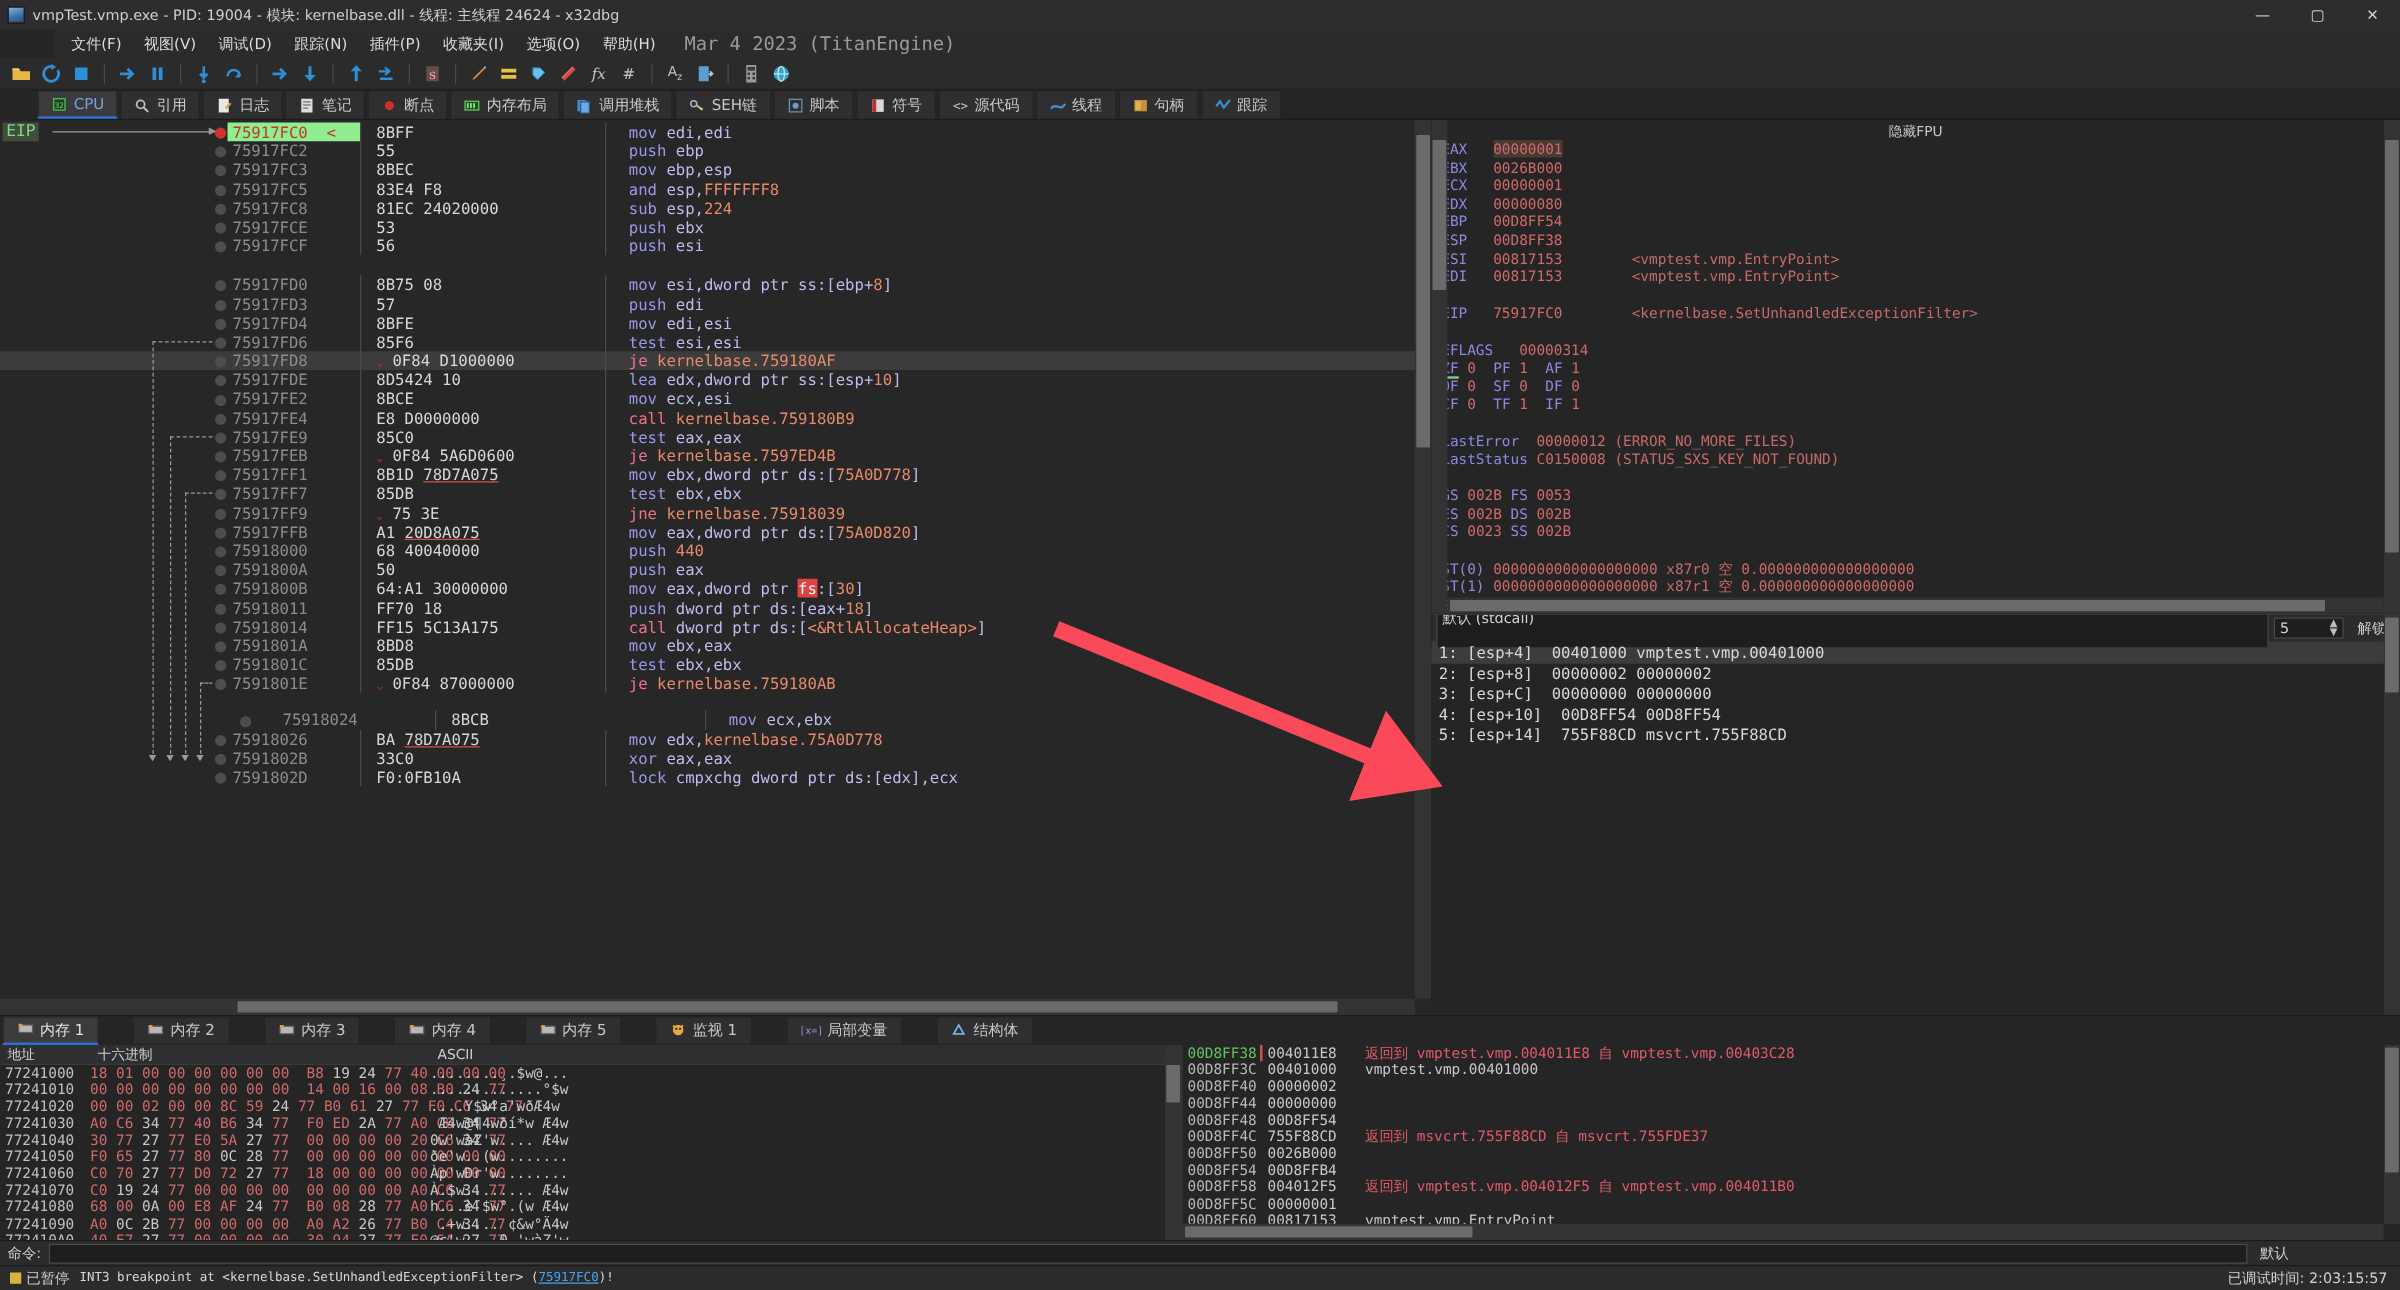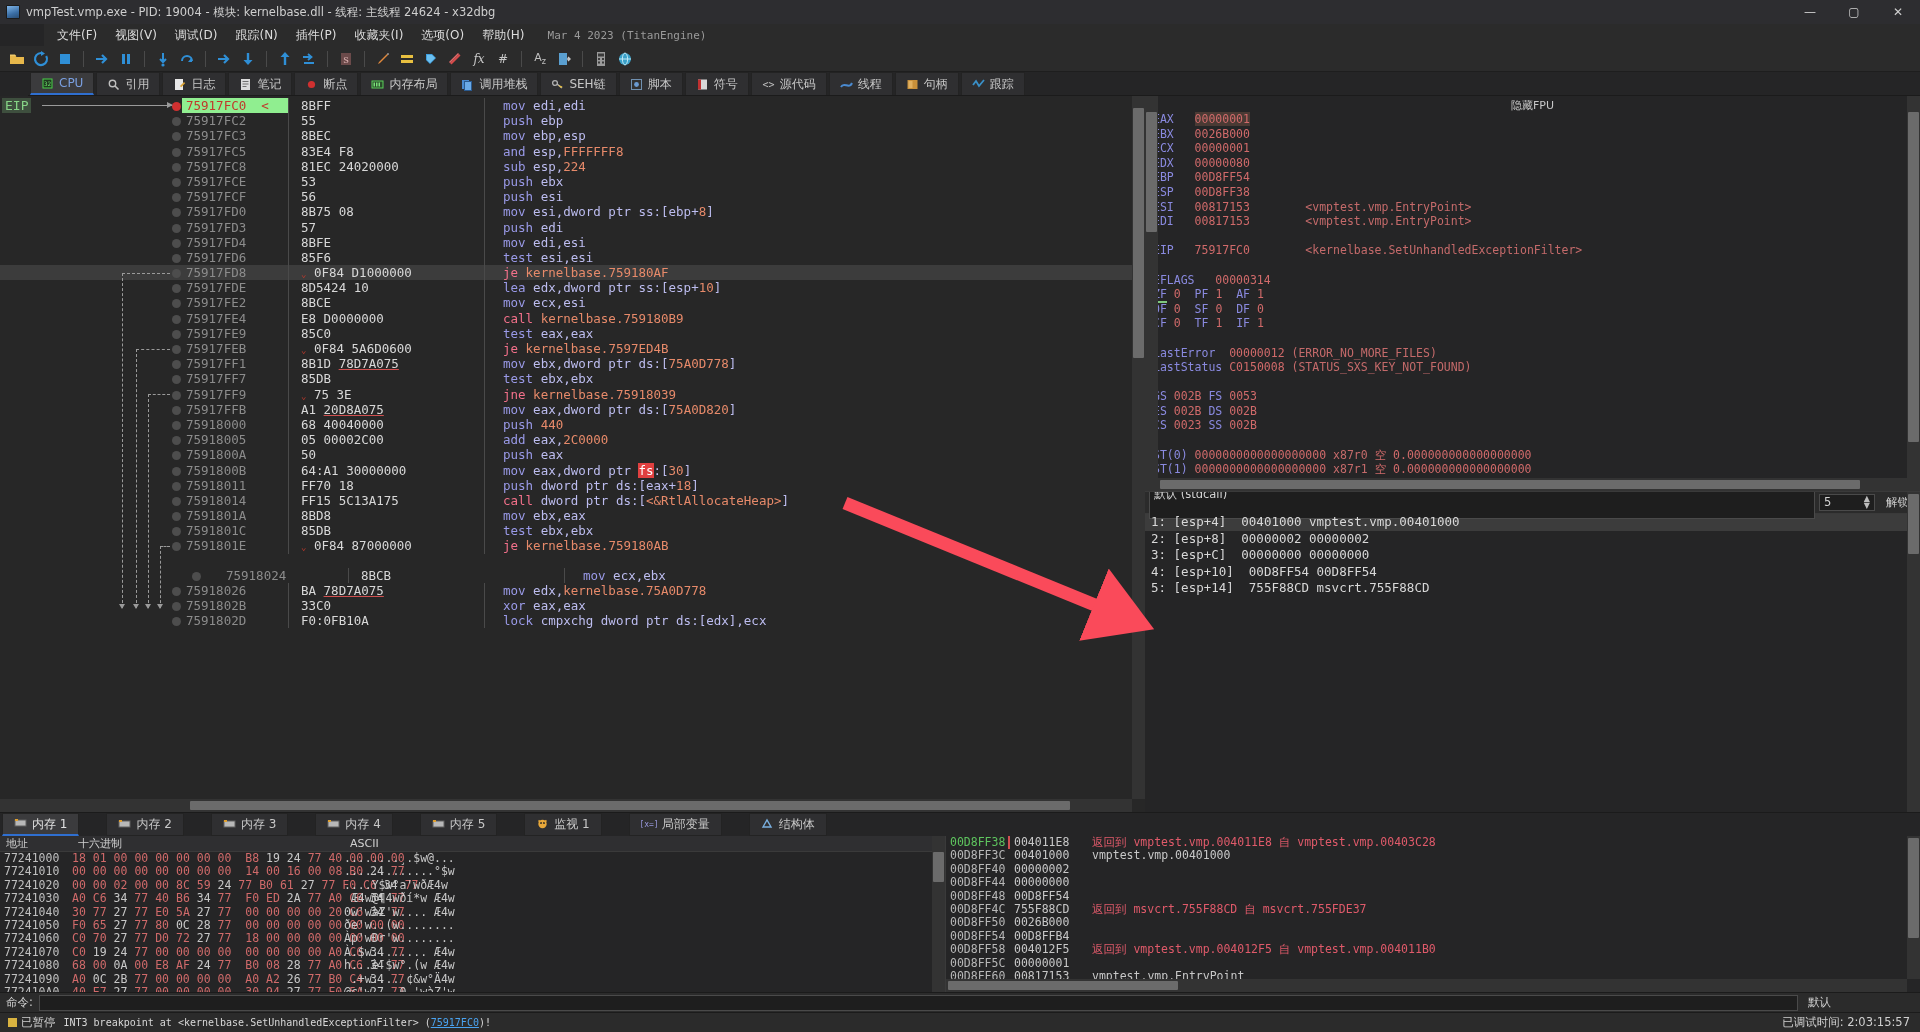--- a/index.html
+++ b/index.html
@@ -17,21 +17,21 @@
   .titlebar .tb-text{ font-size:11.5px; color:#cfcfcf; white-space:nowrap;
      font-family:"DejaVu Sans","Liberation Sans",sans-serif; }
   .tb-btns{ margin-left:auto; display:flex; height:24px; }
   .tb-btn{ width:44px; height:24px; display:flex; align-items:center; justify-content:center;
      color:#d0d0d0; font-size:12px; }
 
   
   .menubar{ height:22px; background:#2b2b2b; display:flex; align-items:center;
       padding-left:4px; flex:none;margin-left:44px; }
   .menubar .mi{ font-size:12px; color:#dcdcdc; padding:2px 9px; white-space:nowrap; }
-  .menubar .build{ font-size:11px; color:#9a9a9a; margin-left:14px;
+  .menubar .build{ font-size:15px; color:#9a9a9a; margin-left:14px;
       font-family:"DejaVu Sans Mono","Liberation Mono",monospace; }
 
   
   .toolbar{ height:26px; background:#2b2b2b; display:flex; align-items:center;
       padding-left:6px; gap:2px; flex:none; border-bottom:1px solid #1e1e1e;}
   .tbi{ width:22px; height:22px; display:flex; align-items:center; justify-content:center;
       position:relative; }
   .tsep{ width:1px; height:16px; background:#4a4a4a; margin:0 5px; }
 
   
@@ -448,36 +448,35 @@
         <div class="eiplbl">EIP</div>
         <div class="eiparrow"></div>
         <div id="drows">
             <div class="drow" style="margin-top: 2px;"><span class="c-gut"></span><span class="c-bp"><span class="bpdot on"></span></span><span class="c-addr eip">75917FC0  <span style="color:#c0392b">&lt;</span></span><span class="c-bytes">8BFF</span><span class="c-mn"><span class="op-blue">mov</span> edi,edi</span></div>
             <div class="drow" style="margin-top: 0px;"><span class="c-gut"></span><span class="c-bp"><span class="bpdot"></span></span><span class="c-addr">75917FC2</span><span class="c-bytes">55</span><span class="c-mn"><span class="op-blue">push</span> ebp</span></div>
             <div class="drow" style="margin-top: 0px;"><span class="c-gut"></span><span class="c-bp"><span class="bpdot"></span></span><span class="c-addr">75917FC3</span><span class="c-bytes">8BEC</span><span class="c-mn"><span class="op-blue">mov</span> ebp,esp</span></div>
             <div class="drow" style="margin-top: 0px;"><span class="c-gut"></span><span class="c-bp"><span class="bpdot"></span></span><span class="c-addr">75917FC5</span><span class="c-bytes">83E4 F8</span><span class="c-mn"><span class="op-blue">and</span> esp,<span class="op-org">FFFFFFF8</span></span></div>
             <div class="drow" style="margin-top: 0px;"><span class="c-gut"></span><span class="c-bp"><span class="bpdot"></span></span><span class="c-addr">75917FC8</span><span class="c-bytes">81EC 24020000</span><span class="c-mn"><span class="op-blue">sub</span> esp,<span class="op-org">224</span></span></div>
             <div class="drow" style="margin-top: 0px;"><span class="c-gut"></span><span class="c-bp"><span class="bpdot"></span></span><span class="c-addr">75917FCE</span><span class="c-bytes">53</span><span class="c-mn"><span class="op-blue">push</span> ebx</span></div>
             <div class="drow" style="margin-top: 0px;"><span class="c-gut"></span><span class="c-bp"><span class="bpdot"></span></span><span class="c-addr">75917FCF</span><span class="c-bytes">56</span><span class="c-mn"><span class="op-blue">push</span> esi</span></div>
-            <div class="drow" style="margin-top: 0px;"><span class="c-gut"></span><span class="c-bp"><span class="bpdot"></span></span><span class="c-addr">75917FD0</span><span class="c-bytes">8B75 08</span><span class="c-mn"><span class="op-blue">mov</span> esi,dword ptr ss:[ebp+<span class="op-org">8</span>]</span></div>
+            <div class="drow" style="margin-top: 16px;"><span class="c-gut"></span><span class="c-bp"><span class="bpdot"></span></span><span class="c-addr">75917FD0</span><span class="c-bytes">8B75 08</span><span class="c-mn"><span class="op-blue">mov</span> esi,dword ptr ss:[ebp+<span class="op-org">8</span>]</span></div>
             <div class="drow" style="margin-top: 0px;"><span class="c-gut"></span><span class="c-bp"><span class="bpdot"></span></span><span class="c-addr">75917FD3</span><span class="c-bytes">57</span><span class="c-mn"><span class="op-blue">push</span> edi</span></div>
             <div class="drow" style="margin-top: 0px;"><span class="c-gut"></span><span class="c-bp"><span class="bpdot"></span></span><span class="c-addr">75917FD4</span><span class="c-bytes">8BFE</span><span class="c-mn"><span class="op-blue">mov</span> edi,esi</span></div>
             <div class="drow" style="margin-top: 0px;"><span class="c-gut"></span><span class="c-bp"><span class="bpdot"></span></span><span class="c-addr">75917FD6</span><span class="c-bytes">85F6</span><span class="c-mn"><span class="op-blue">test</span> esi,esi</span></div>
             <div class="drow cur" style="margin-top: 0px;"><span class="c-gut"></span><span class="c-bp"><span class="bpdot"></span></span><span class="c-addr">75917FD8</span><span class="c-bytes"><span class="jchev">⌄</span> 0F84 D1000000</span><span class="c-mn"><span class="op-pink">je</span> <span class="op-org">kernelbase.759180AF</span></span></div>
             <div class="drow" style="margin-top: 0px;"><span class="c-gut"></span><span class="c-bp"><span class="bpdot"></span></span><span class="c-addr">75917FDE</span><span class="c-bytes">8D5424 10</span><span class="c-mn"><span class="op-blue">lea</span> edx,dword ptr ss:[esp+<span class="op-org">10</span>]</span></div>
             <div class="drow" style="margin-top: 0px;"><span class="c-gut"></span><span class="c-bp"><span class="bpdot"></span></span><span class="c-addr">75917FE2</span><span class="c-bytes">8BCE</span><span class="c-mn"><span class="op-blue">mov</span> ecx,esi</span></div>
             <div class="drow" style="margin-top: 0px;"><span class="c-gut"></span><span class="c-bp"><span class="bpdot"></span></span><span class="c-addr">75917FE4</span><span class="c-bytes">E8 D0000000</span><span class="c-mn"><span class="op-pink">call</span> <span class="op-org">kernelbase.759180B9</span></span></div>
             <div class="drow" style="margin-top: 0px;"><span class="c-gut"></span><span class="c-bp"><span class="bpdot"></span></span><span class="c-addr">75917FE9</span><span class="c-bytes">85C0</span><span class="c-mn"><span class="op-blue">test</span> eax,eax</span></div>
             <div class="drow" style="margin-top: 0px;"><span class="c-gut"></span><span class="c-bp"><span class="bpdot"></span></span><span class="c-addr">75917FEB</span><span class="c-bytes"><span class="jchev">⌄</span> 0F84 5A6D0600</span><span class="c-mn"><span class="op-pink">je</span> <span class="op-org">kernelbase.7597ED4B</span></span></div>
             <div class="drow" style="margin-top: 0px;"><span class="c-gut"></span><span class="c-bp"><span class="bpdot"></span></span><span class="c-addr">75917FF1</span><span class="c-bytes">8B1D <span class="op-ul">78D7A075</span></span><span class="c-mn"><span class="op-blue">mov</span> ebx,dword ptr ds:[<span class="op-org">75A0D778</span>]</span></div>
             <div class="drow" style="margin-top: 0px;"><span class="c-gut"></span><span class="c-bp"><span class="bpdot"></span></span><span class="c-addr">75917FF7</span><span class="c-bytes">85DB</span><span class="c-mn"><span class="op-blue">test</span> ebx,ebx</span></div>
             <div class="drow" style="margin-top: 0px;"><span class="c-gut"></span><span class="c-bp"><span class="bpdot"></span></span><span class="c-addr">75917FF9</span><span class="c-bytes"><span class="jchev">⌄</span> 75 3E</span><span class="c-mn"><span class="op-pink">jne</span> <span class="op-org">kernelbase.75918039</span></span></div>
             <div class="drow" style="margin-top: 0px;"><span class="c-gut"></span><span class="c-bp"><span class="bpdot"></span></span><span class="c-addr">75917FFB</span><span class="c-bytes">A1 <span class="op-ul">20D8A075</span></span><span class="c-mn"><span class="op-blue">mov</span> eax,dword ptr ds:[<span class="op-org">75A0D820</span>]</span></div>
             <div class="drow" style="margin-top: 0px;"><span class="c-gut"></span><span class="c-bp"><span class="bpdot"></span></span><span class="c-addr">75918000</span><span class="c-bytes">68 40040000</span><span class="c-mn"><span class="op-blue">push</span> <span class="op-org">440</span></span></div>
-            <div class="drow" style="margin-top: 0px;"><span class="c-gut"></span><span class="c-bp"><span class="bpdot"></span></span><span class="c-addr">75918005</span><span class="c-bytes">05 00002C00</span><span class="c-mn"><span class="op-blue">add</span> eax,<span class="op-org">2C0000</span></span></div>
             <div class="drow" style="margin-top: 0px;"><span class="c-gut"></span><span class="c-bp"><span class="bpdot"></span></span><span class="c-addr">7591800A</span><span class="c-bytes">50</span><span class="c-mn"><span class="op-blue">push</span> eax</span></div>
             <div class="drow" style="margin-top: 0px;"><span class="c-gut"></span><span class="c-bp"><span class="bpdot"></span></span><span class="c-addr">7591800B</span><span class="c-bytes">64:A1 30000000</span><span class="c-mn"><span class="op-blue">mov</span> eax,dword ptr <span class="op-hl">fs</span>:[<span class="op-org">30</span>]</span></div>
             <div class="drow" style="margin-top: 0px;"><span class="c-gut"></span><span class="c-bp"><span class="bpdot"></span></span><span class="c-addr">75918011</span><span class="c-bytes">FF70 18</span><span class="c-mn"><span class="op-blue">push</span> dword ptr ds:[eax+<span class="op-org">18</span>]</span></div>
             <div class="drow" style="margin-top: 0px;"><span class="c-gut"></span><span class="c-bp"><span class="bpdot"></span></span><span class="c-addr">75918014</span><span class="c-bytes">FF15 5C13A175</span><span class="c-mn"><span class="op-pink">call</span> dword ptr ds:[<span class="op-org">&lt;&amp;RtlAllocateHeap&gt;</span>]</span></div>
             <div class="drow" style="margin-top: 0px;"><span class="c-gut"></span><span class="c-bp"><span class="bpdot"></span></span><span class="c-addr">7591801A</span><span class="c-bytes">8BD8</span><span class="c-mn"><span class="op-blue">mov</span> ebx,eax</span></div>
             <div class="drow" style="margin-top: 0px;"><span class="c-gut"></span><span class="c-bp"><span class="bpdot"></span></span><span class="c-addr">7591801C</span><span class="c-bytes">85DB</span><span class="c-mn"><span class="op-blue">test</span> ebx,ebx</span></div>
             <div class="drow" style="margin-top: 0px;"><span class="c-gut"></span><span class="c-bp"><span class="bpdot"></span></span><span class="c-addr">7591801E</span><span class="c-bytes"><span class="jchev">⌄</span> 0F84 87000000</span><span class="c-mn"><span class="op-pink">je</span> <span class="op-org">kernelbase.759180AB</span></span></div>
             <div class="drow" style="margin-top: 14px; gap: 20px;"><span class="c-gut"></span><span class="c-bp"><span class="bpdot"></span></span><span class="c-addr">75918024</span><span class="c-bytes">8BCB</span><span class="c-mn"><span class="op-blue">mov</span> ecx,ebx</span></div>
             <div class="drow" style="margin-top: 0px;"><span class="c-gut"></span><span class="c-bp"><span class="bpdot"></span></span><span class="c-addr">75918026</span><span class="c-bytes">BA <span class="op-ul">78D7A075</span></span><span class="c-mn"><span class="op-blue">mov</span> edx,<span class="op-org">kernelbase.<span class="op-org">75A0D778</span></span></span></div>
             <div class="drow" style="margin-top: 0px;"><span class="c-gut"></span><span class="c-bp"><span class="bpdot"></span></span><span class="c-addr">7591802B</span><span class="c-bytes">33C0</span><span class="c-mn"><span class="op-blue">xor</span> eax,eax</span></div>

